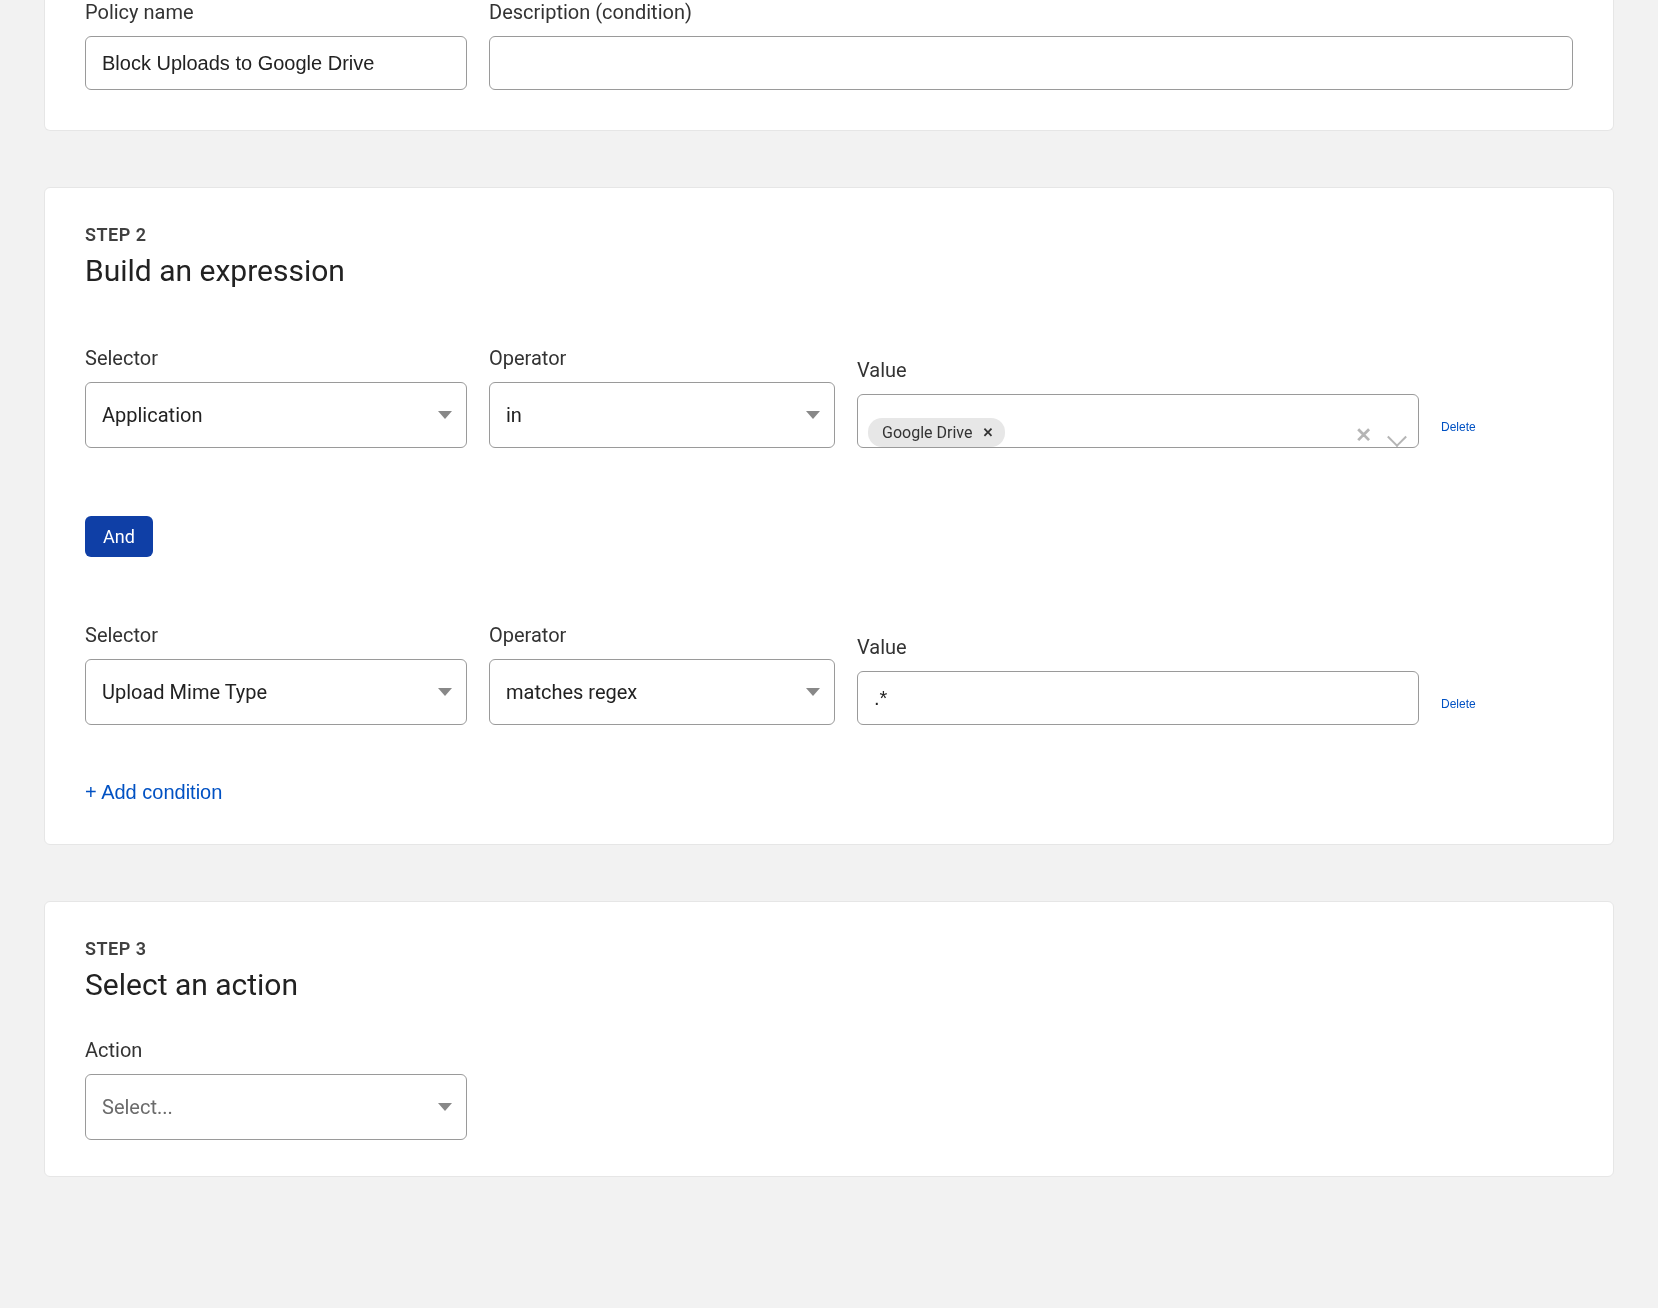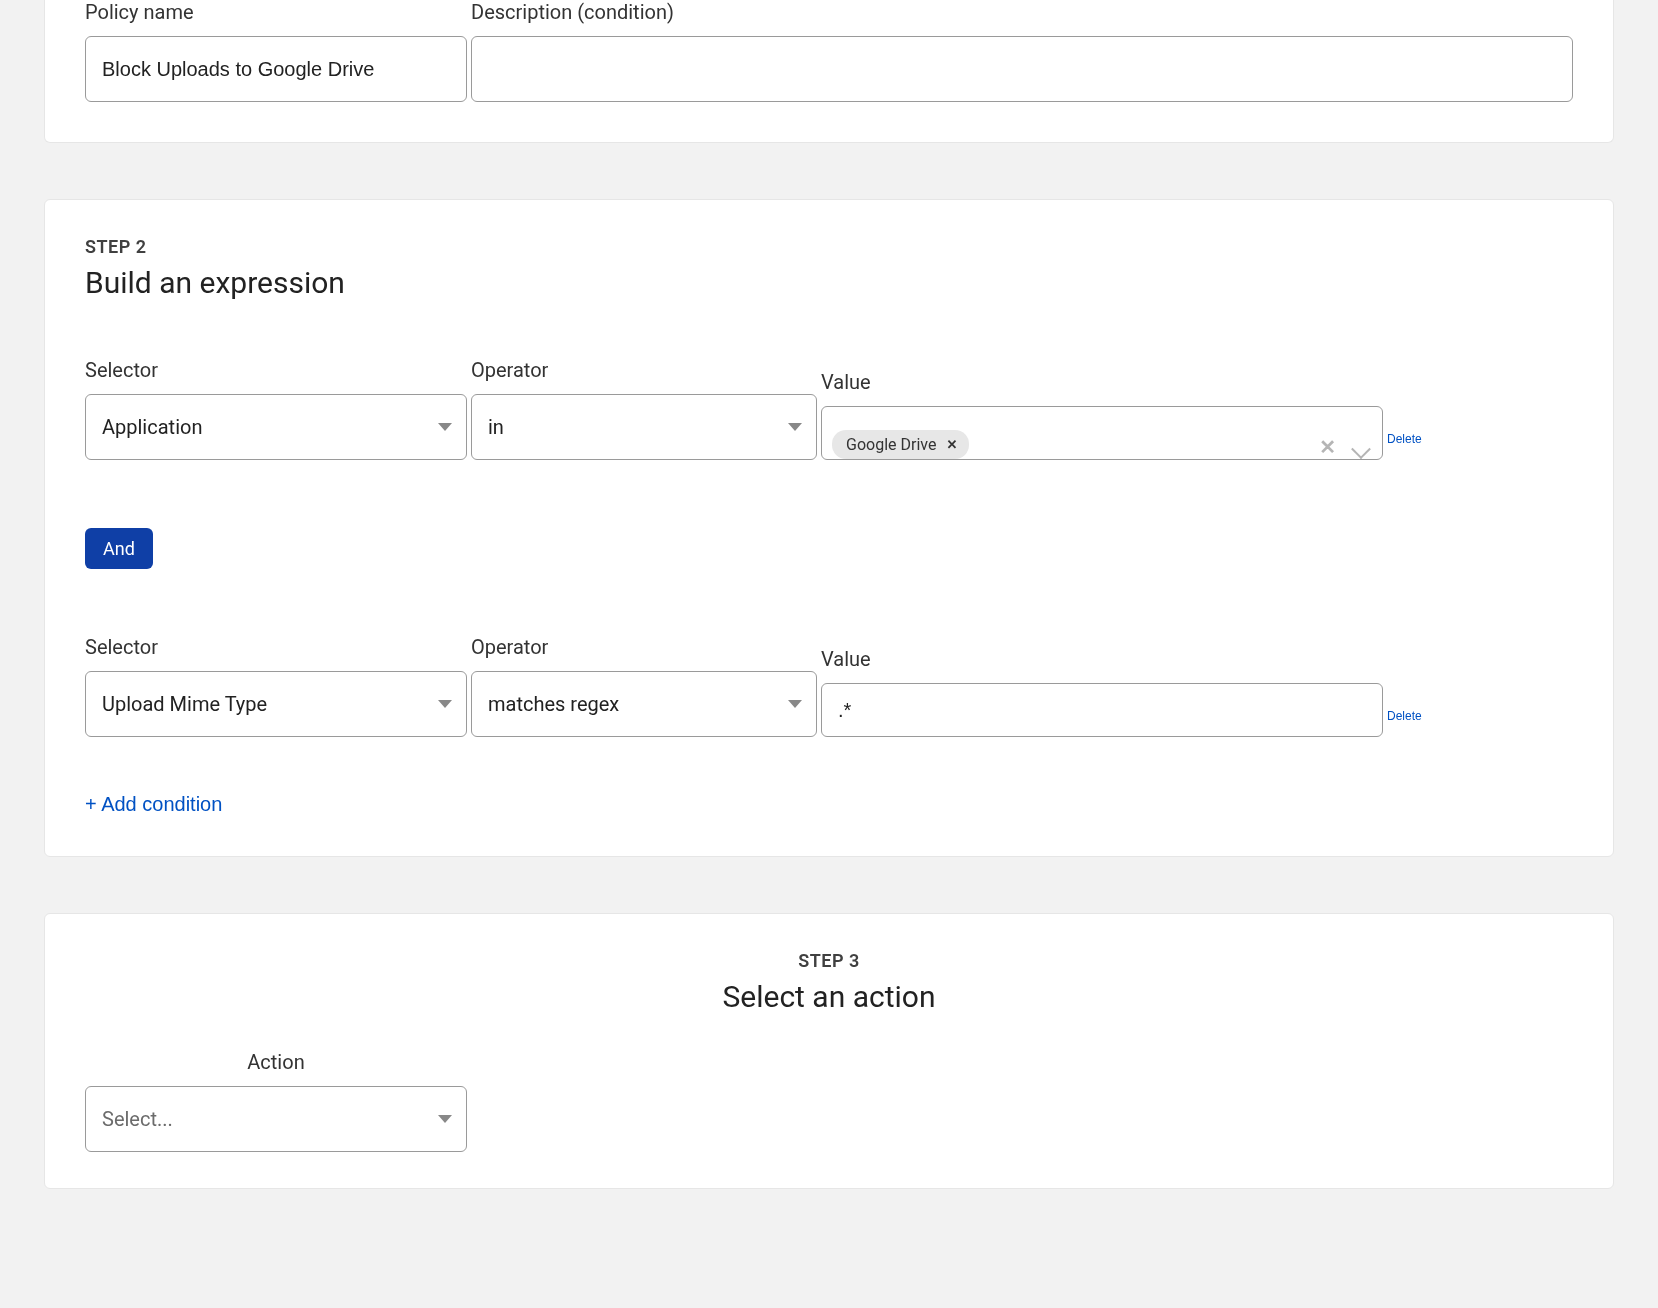--- a/index.html
+++ b/index.html
@@ -38,34 +38,34 @@
   }
   .step-title {
     font-size: 30px;
     font-weight: 400;
     color: #222;
     margin-bottom: 40px;
   }
   .row {
     display: flex;
     align-items: flex-start;
-    gap: 4px;
+    gap: 22px;
     margin-bottom: 28px;
   }
   .field {
     display: flex;
     flex-direction: column;
   }
   .field-label {
     font-size: 20px;
     color: #333;
     margin-bottom: 12px;
   }
   .input-text {
-    height: 66px;
+    height: 54px;
     border: 1px solid #9a9a9a;
     border-radius: 6px;
     padding: 0 16px;
     font-size: 20px;
     color: #222;
     background: #fff;
     outline: none;
   }
   .input-text::placeholder { color: #888; }
   .select {
@@ -252,21 +252,21 @@
       <div class="field w-value-txt">
         <div class="field-label">Value</div>
         <input class="input-text" style="height: 54px;" type="text" value=".*">
       </div>
       <button class="delete-btn">Delete</button>
     </div>
 
     <button class="add-condition">+ Add condition</button>
   </div>
 
-  <div class="card" style="margin-bottom:0; padding-bottom:36px;text-align:center;">
+  <div class="card" style="margin-bottom:0; padding-bottom:36px;">
     <div class="step-label">STEP 3</div>
     <div class="step-title" style="margin-bottom:36px;">Select an action</div>
 
     <div class="field w-action">
       <div class="field-label">Action</div>
       <div class="select">
         <span class="select-text select-placeholder">Select...</span>
         <span class="caret"></span>
       </div>
     </div>

